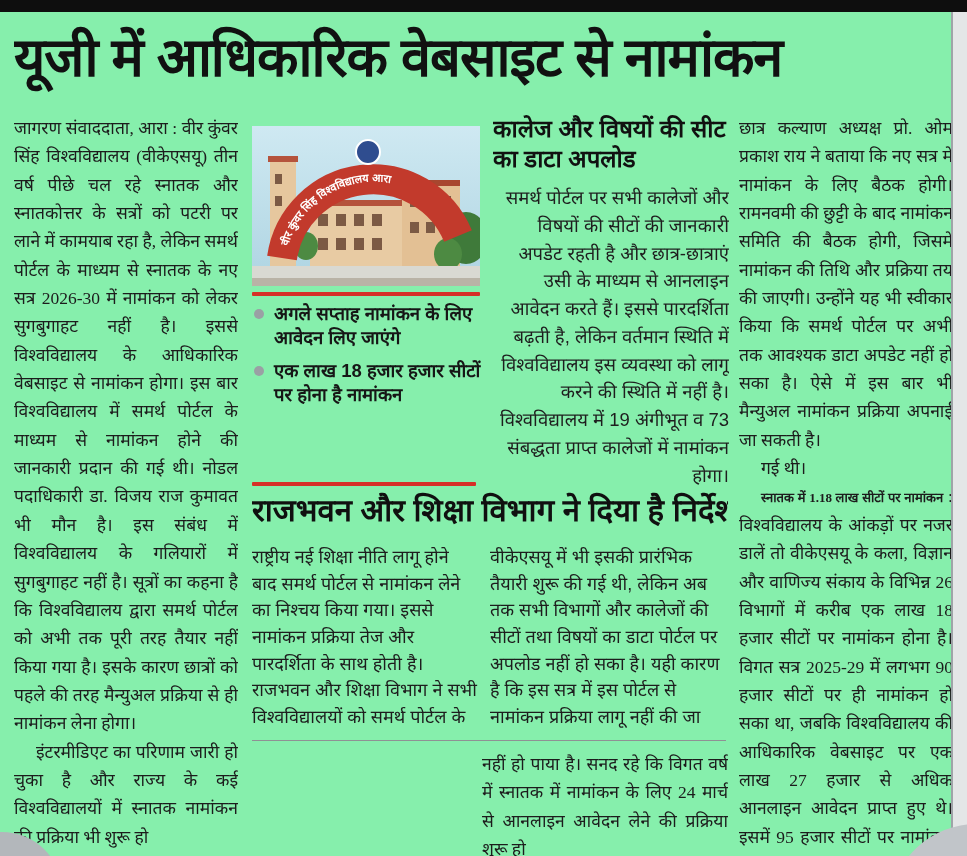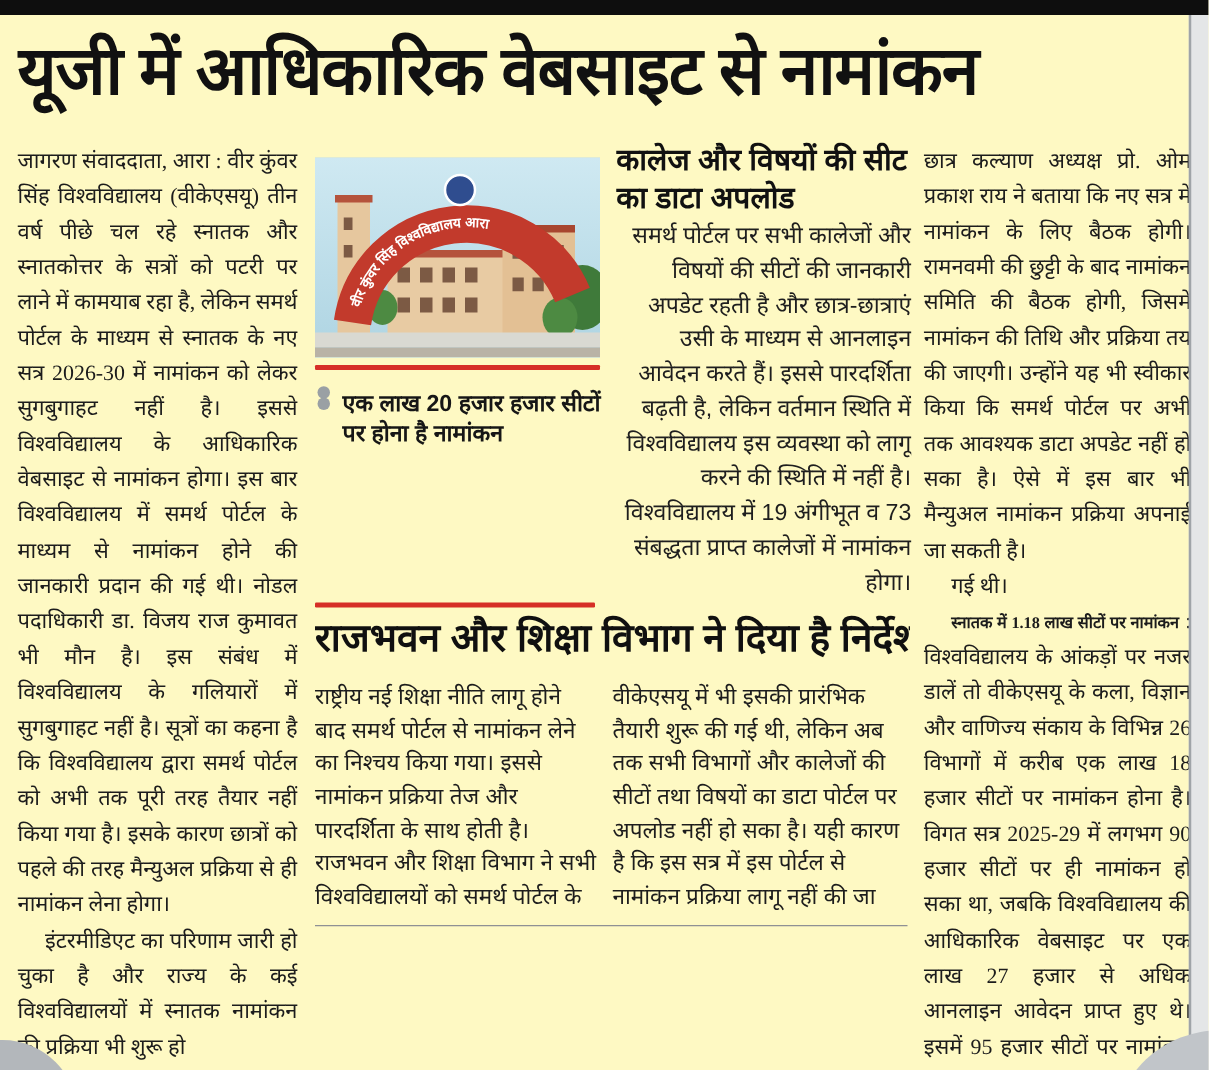--- a/index.html
+++ b/index.html
@@ -1,19 +1,19 @@
 <!DOCTYPE html>
 <html lang="hi"><head>
 <meta charset="utf-8">
 <style>
   * { margin:0; padding:0; box-sizing:border-box; }
   html,body { background:#ffffff; }
   body { font-family:"Liberation Serif","DejaVu Serif",serif; color:#1b1b1b; }
   .page {
-    position:relative; width:967px; height:856px; background:#fef9c3;
+    position:relative; width:967px; height:856px; background:#86efac;
     overflow:hidden; margin:0 auto;
   }
   .topbar { position:absolute; left:0; top:0; width:967px; height:12px; background:#0e0e0e; }
   .right-edge { position:absolute; left:951px; top:12px; width:16px; height:844px;
     background:#e4e6e7; border-left:2px solid #9fa4a8; }
   .headline {
     position:absolute; left:14px; top:18px; width:930px; height:88px;
     font-family:"Liberation Sans","DejaVu Sans",sans-serif;
     font-weight:800; font-size:54px; line-height:1.45; letter-spacing:-1px;
     color:#111; white-space:nowrap; overflow:hidden;
@@ -33,21 +33,21 @@
   .briefs { position:absolute; left:252px; top:302px; width:232px; height:176px; overflow:hidden;
     list-style:none; font-family:"Liberation Sans","DejaVu Sans",sans-serif; }
   .briefs li { position:relative; padding-left:22px; margin-bottom:9px;
     font-weight:700; font-size:18.5px; line-height:1.3; color:#161616; }
   .briefs .dot { position:absolute; left:2px; top:7px; width:10px; height:10px;
     border-radius:50%; background:#9aa0a4; }
 
   .seat-col { left:493px; top:114px; width:236px; height:372px; }
   .sec-heading {
     font-family:"Liberation Sans","DejaVu Sans",sans-serif;
-    font-weight:800; font-size:24px; line-height:1.25; color:#111; 
+    font-weight:800; font-size:24px; line-height:1.25; color:#111; margin-bottom:10px;
   }
   .seat-body { font-size:18.5px; line-height:1.5; color:#1e1e1e;
     font-family:"Liberation Sans","DejaVu Sans",sans-serif; font-weight:400;text-align:right; }
 
   .directive-heading {
     position:absolute; left:252px; top:492px; width:476px; height:44px; overflow:hidden;
     font-family:"Liberation Sans","DejaVu Sans",sans-serif;
     font-weight:800; font-size:31px; line-height:1.2; color:#101010; white-space:nowrap;
   }
   .dir-left  { left:252px; top:544px; width:226px; height:188px; }
@@ -129,39 +129,41 @@
         <textPath href="#archpath" startOffset="8">वीर कुंवर सिंह विश्वविद्यालय आरा</textPath>
       </text>
     </svg>
   </div>
 
   <div class="redline rl1"></div>
 
   <ul class="briefs">
     <li>
       <span class="dot"></span>
+      <span>अगले सप्ताह नामांकन के लिए आवेदन लिए जाएंगे</span>
     </li>
     <li>
       <span class="dot"></span>
-      <span>एक लाख 20 हजार हजार सीटों पर होना है नामांकन</span>
+      <span>एक लाख 18 हजार हजार सीटों पर होना है नामांकन</span>
     </li>
   </ul>
 
   <div class="redline rl2"></div>
 
   <div class="col seat-col">
     <h2 class="sec-heading">कालेज और विषयों की सीट का डाटा अपलोड</h2>
     <p class="seat-body">समर्थ पोर्टल पर सभी कालेजों और विषयों की सीटों की जानकारी अपडेट रहती है और छात्र-छात्राएं उसी के माध्यम से आनलाइन आवेदन करते हैं। इससे पारदर्शिता बढ़ती है, लेकिन वर्तमान स्थिति में विश्वविद्यालय इस व्यवस्था को लागू करने की स्थिति में नहीं है। विश्वविद्यालय में 19 अंगीभूत व 73 संबद्धता प्राप्त कालेजों में नामांकन होगा।</p>
   </div>
 
   <h2 class="directive-heading">राजभवन और शिक्षा विभाग ने दिया है निर्देश</h2>
   <div class="col dir-left dir-text">राष्ट्रीय नई शिक्षा नीति लागू होने बाद समर्थ पोर्टल से नामांकन लेने का निश्चय किया गया। इससे नामांकन प्रक्रिया तेज और पारदर्शिता के साथ होती है। राजभवन और शिक्षा विभाग ने सभी विश्वविद्यालयों को समर्थ पोर्टल के जरिए नामांकन लेने का निर्देश दिया था।</div>
   <div class="col dir-right dir-text">वीकेएसयू में भी इसकी प्रारंभिक तैयारी शुरू की गई थी, लेकिन अब तक सभी विभागों और कालेजों की सीटों तथा विषयों का डाटा पोर्टल पर अपलोड नहीं हो सका है। यही कारण है कि इस सत्र में इस पोर्टल से नामांकन प्रक्रिया लागू नहीं की जा सकेगी।</div>
   <div class="hairline"></div>
 
+  <div class="col cont-right bodytext">नहीं हो पाया है। सनद रहे कि विगत वर्ष में स्नातक में नामांकन के लिए 24 मार्च से आनलाइन आवेदन लेने की प्रक्रिया शुरू हो</div>
 
   <div class="col col4 bodytext">
     <p>छात्र कल्याण अध्यक्ष प्रो. ओम प्रकाश राय ने बताया कि नए सत्र में नामांकन के लिए बैठक होगी। रामनवमी की छुट्टी के बाद नामांकन समिति की बैठक होगी, जिसमें नामांकन की तिथि और प्रक्रिया तय की जाएगी। उन्होंने यह भी स्वीकार किया कि समर्थ पोर्टल पर अभी तक आवश्यक डाटा अपडेट नहीं हो सका है। ऐसे में इस बार भी मैन्युअल नामांकन प्रक्रिया अपनाई जा सकती है।</p>
     <p>गई थी।</p>
     <p><span class="lead-bold">स्नातक में 1.18 लाख सीटों पर नामांकन</span><span> : विश्वविद्यालय के आंकड़ों पर नजर डालें तो वीकेएसयू के कला, विज्ञान और वाणिज्य संकाय के विभिन्न 26 विभागों में करीब एक लाख 18 हजार सीटों पर नामांकन होना है। विगत सत्र 2025-29 में लगभग 90 हजार सीटों पर ही नामांकन हो सका था, जबकि विश्वविद्यालय की आधिकारिक वेबसाइट पर एक लाख 27 हजार से अधिक आनलाइन आवेदन प्राप्त हुए थे। इसमें 95 हजार सीटों पर नामांकन हुआ था।</span></p>
   </div>
 
   <div class="right-edge"></div>
   <div class="corner-curl curl-bl"></div>
   <div class="corner-curl curl-br"></div>

